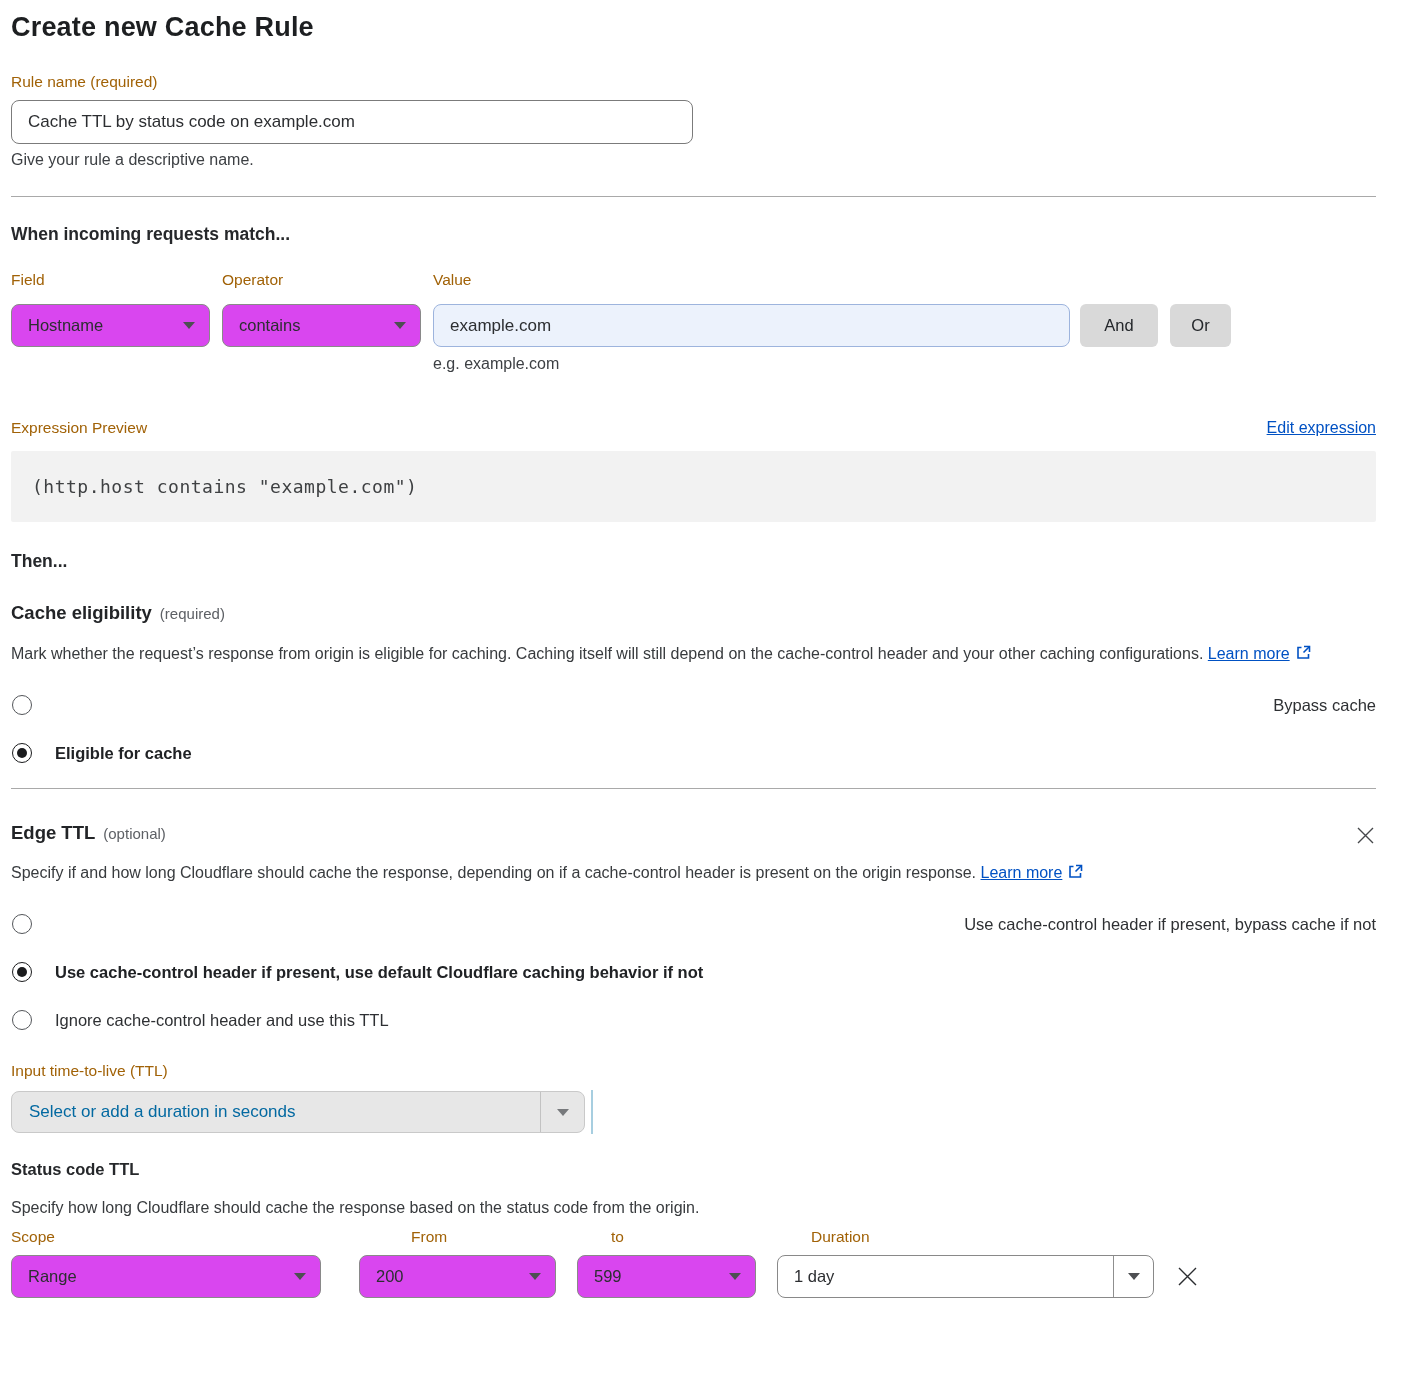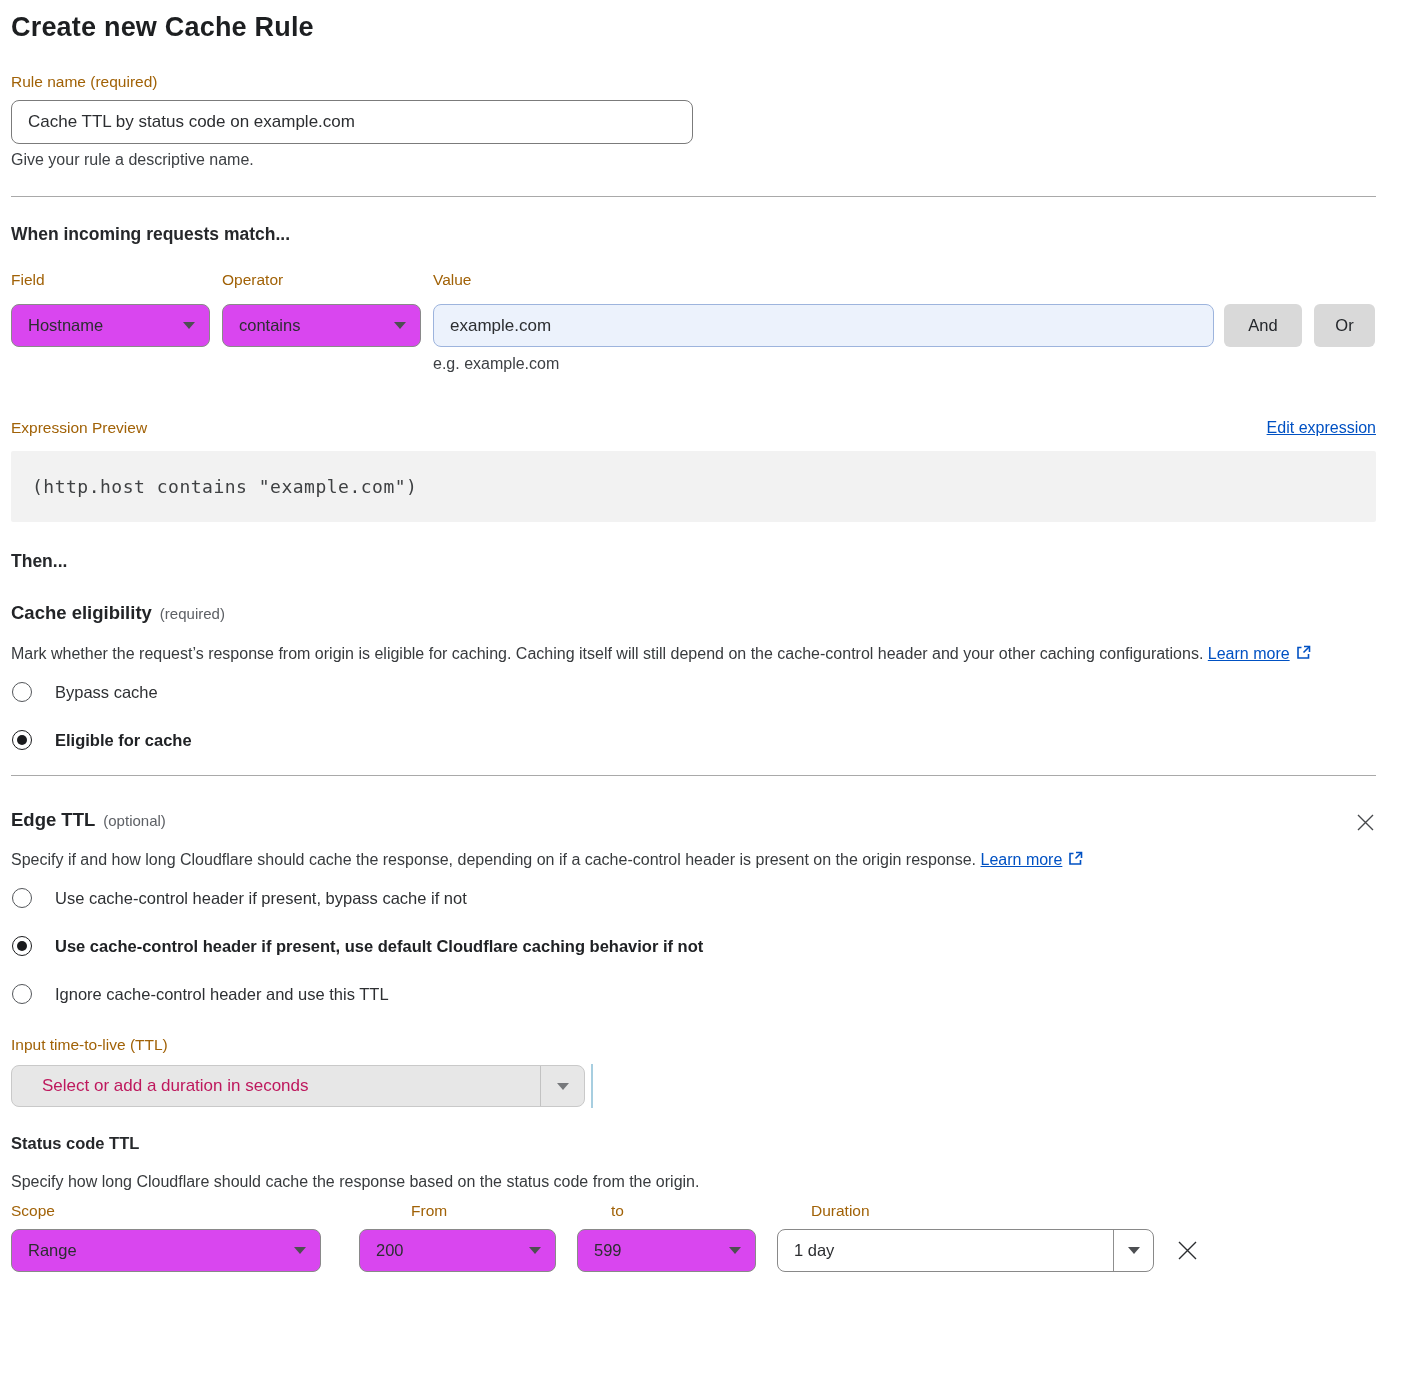--- a/index.html
+++ b/index.html
@@ -35,21 +35,21 @@
   .select {
     height:43px; border:1px solid #898989; border-radius:8px; background:#d946ef;
     display:flex; align-items:center; justify-content:space-between;
     padding:0 14px 0 16px; font-size:16.5px; color:#2c2e31; cursor:pointer;
   }
   .tri { width:0; height:0; border-left:6px solid transparent; border-right:6px solid transparent; border-top:7px solid #4d4f52; }
 
   .sel-field { width:199px; margin-right:12px; }
   .sel-operator { width:199px; margin-right:12px; }
   .value-input {
-    width:781px; height:43px; border:1px solid #9db4dd; border-radius:8px;
+    width:637px; height:43px; border:1px solid #9db4dd; border-radius:8px;
     background:#ecf2fc; padding:0 16px; font-size:17px; color:#2c2e31;
     font-family:"Liberation Sans",sans-serif; outline:none; margin-right:10px;
   }
   .btn {
     height:43px; border:none; border-radius:6px; background:#d9d9d9;
     font-size:16.5px; color:#24272b; font-family:"Liberation Sans",sans-serif; cursor:pointer;
   }
   .btn-and { width:78px; margin-right:12px; }
   .btn-or { width:61px; }
   .value-helper { margin:8px 0 0 422px; font-size:16px; color:#3d4044; }
@@ -61,38 +61,38 @@
     display:flex; align-items:center; padding-left:21px;
     font-family:"DejaVu Sans Mono", monospace; font-size:18px; color:#3f4143; letter-spacing:.5px;
   }
 
   .section-heading { margin:30px 0 0 0; font-size:18.5px; font-weight:700; color:#222427; }
   .section-heading .tag { font-weight:400; font-size:15px; color:#5d6065; margin-left:8px; }
   p.desc { margin:16px 0 0 0; font-size:16px; line-height:28px; color:#383b3e; }
   .ext-icon { margin-left:5px; vertical-align:-2px; }
 
   .radio-row { display:flex; align-items:center; margin-top:28px; cursor:pointer; }
-  .radio-row.first { margin-top:14px; }
+  .radio-row.first { margin-top:27px;justify-content:space-between; }
   .radio { width:20px; height:20px; border-radius:50%; border:1.5px solid #53565a; margin-left:1px; flex:none;
            display:flex; align-items:center; justify-content:center; background:#fff; }
   .radio.checked { border-color:#1a1b1d; }
   .radio .dot { width:10px; height:10px; border-radius:50%; background:#1a1b1d; }
   .radio-label { margin-left:23px; font-size:16.5px; color:#2e3033; }
   .radio-row.selected .radio-label { font-weight:700; color:#202225; }
 
   .edge-header { display:flex; justify-content:space-between; align-items:flex-start; margin-top:33px; }
   .close-icon { cursor:pointer; margin-top:3px; }
 
   .ttl-label { margin-top:32px; }
   .ttl-select-wrap { display:flex; align-items:center; margin-top:10px; }
   .ttl-select {
     width:574px; height:42px; background:#e7e7e7; border:1px solid #c9c9c9; border-radius:8px;
     display:flex; align-items:stretch; justify-content:space-between; cursor:default;
   }
-  .ttl-placeholder { align-self:center; padding-left:30px; font-size:17px; color:#be185d; }
+  .ttl-placeholder { align-self:center; padding-left:17px; font-size:17px; color:#0369a1; }
   .ttl-arrow-box { width:44px; border-left:1px solid #c2c2c2; display:flex; align-items:center; justify-content:center; border-radius:0 8px 8px 0; }
   .caret-bar { width:2px; height:44px; background:#a7cee0; margin-left:6px; }
 
   .status-heading { margin:26px 0 0 0; font-size:16.5px; font-weight:700; color:#26282b; }
   .status-desc { margin:20px 0 0 0; font-size:16px; color:#383b3e; }
   .status-labels { display:flex; margin-top:11px; }
   .status-labels .l-scope { width:400px; }
   .status-labels .l-from { width:200px; }
   .status-labels .l-to { width:200px; }
   .status-row { display:flex; align-items:center; margin-top:9px; }

